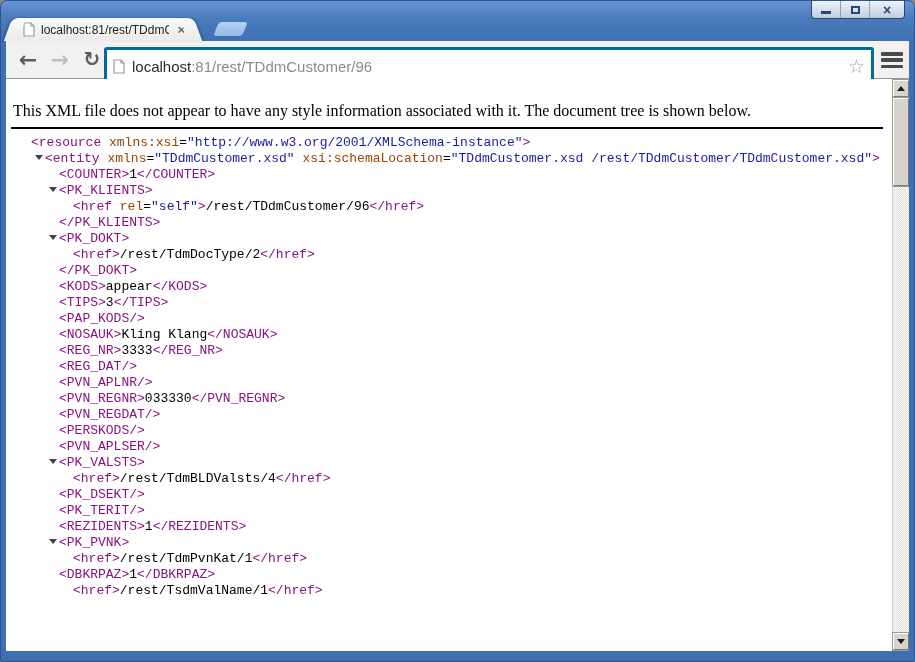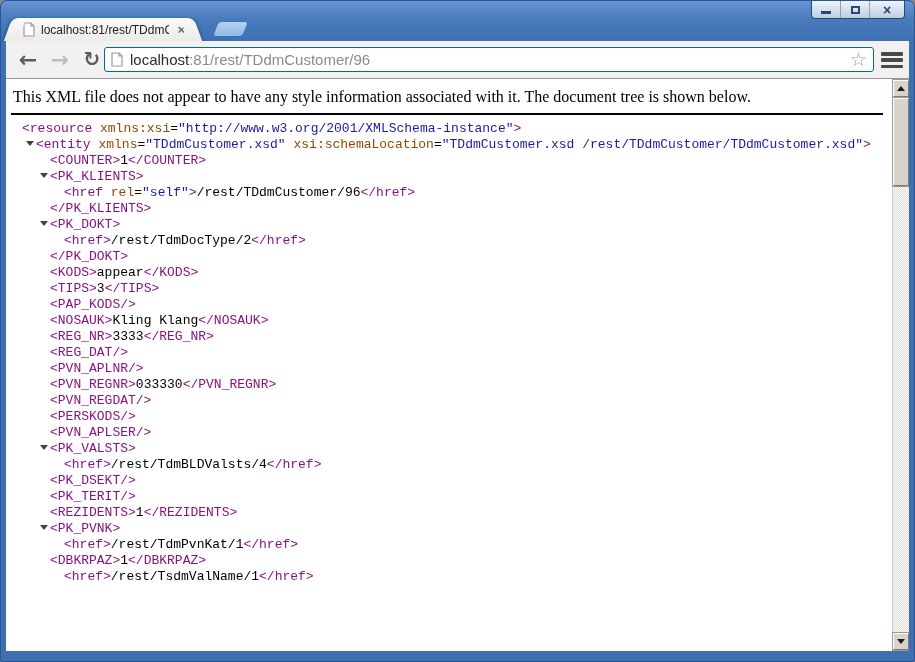--- a/index.html
+++ b/index.html
@@ -67,48 +67,48 @@
     position:absolute;top:4px;width:28px;height:28px;
     display:flex;align-items:center;justify-content:center;
     font-size:22px;font-weight:bold;color:#5c5c5c;
     font-family:"DejaVu Sans",sans-serif;cursor:default;
   }
   .nav-back{left:8px;}
   .nav-forward{left:40px;color:#bdbdbd;}
   .nav-refresh{left:72px;font-size:20px;}
   .omnibox{
     position:absolute;left:98px;top:6px;width:770px;height:25px;
-    background:#fff;border:1px solid #0369a1;border-radius:3px;
-    display:flex;align-items:center;padding:7px 6px;
+    background:#fff;border:3px solid #0369a1;border-radius:3px;
+    display:flex;align-items:center;padding:16px 6px;
   }
   .url-text{font-size:15px;margin-left:7px;white-space:nowrap;overflow:hidden;}
   .url-host{color:#2b2b2b;}
   .url-path{color:#8b8b8b;}
   .star-icon{
     margin-left:auto;font-size:19px;color:#a0a0a0;line-height:1;
     font-family:"DejaVu Sans",sans-serif;cursor:default;
   }
   .menu-btn{
     position:absolute;right:6px;top:11px;width:22px;height:16px;
     display:flex;flex-direction:column;justify-content:space-between;cursor:default;
   }
   .menu-btn span{display:block;height:3.5px;background:#4a4a4a;border-radius:1px;}
   
   .content{
     position:absolute;top:78px;left:5px;right:5px;bottom:10px;
     background:#fff;overflow:hidden;
   }
   .xml-message{
     font-family:"Liberation Serif",serif;font-size:16px;color:#000;
-    padding:9px 30px 0 7px;white-space:nowrap;
+    padding:9px 30px 0 7px;white-space:nowrap;margin-top:14px;
   }
   .rule{border:none;border-top:2px solid #000;margin:7px 26px 4px 5px;}
   .xmltree{
     font-family:"Liberation Mono","DejaVu Sans Mono",monospace;
-    font-size:13px;line-height:16px;padding-left:16px;margin-top:6px;
+    font-size:13px;line-height:16px;padding-left:25px;margin-top:6px;
   }
   .xline{height:16px;white-space:pre;overflow:hidden;}
   .ind{display:inline-block;height:1px;}
   .tri{
     display:inline-block;width:0;height:0;
     border-left:4px solid transparent;border-right:4px solid transparent;
     border-top:5px solid #404040;
     margin-left:-10px;margin-right:2px;vertical-align:2px;cursor:default;
   }
   .pt-g{color:var(--c-tag,#881280);}

